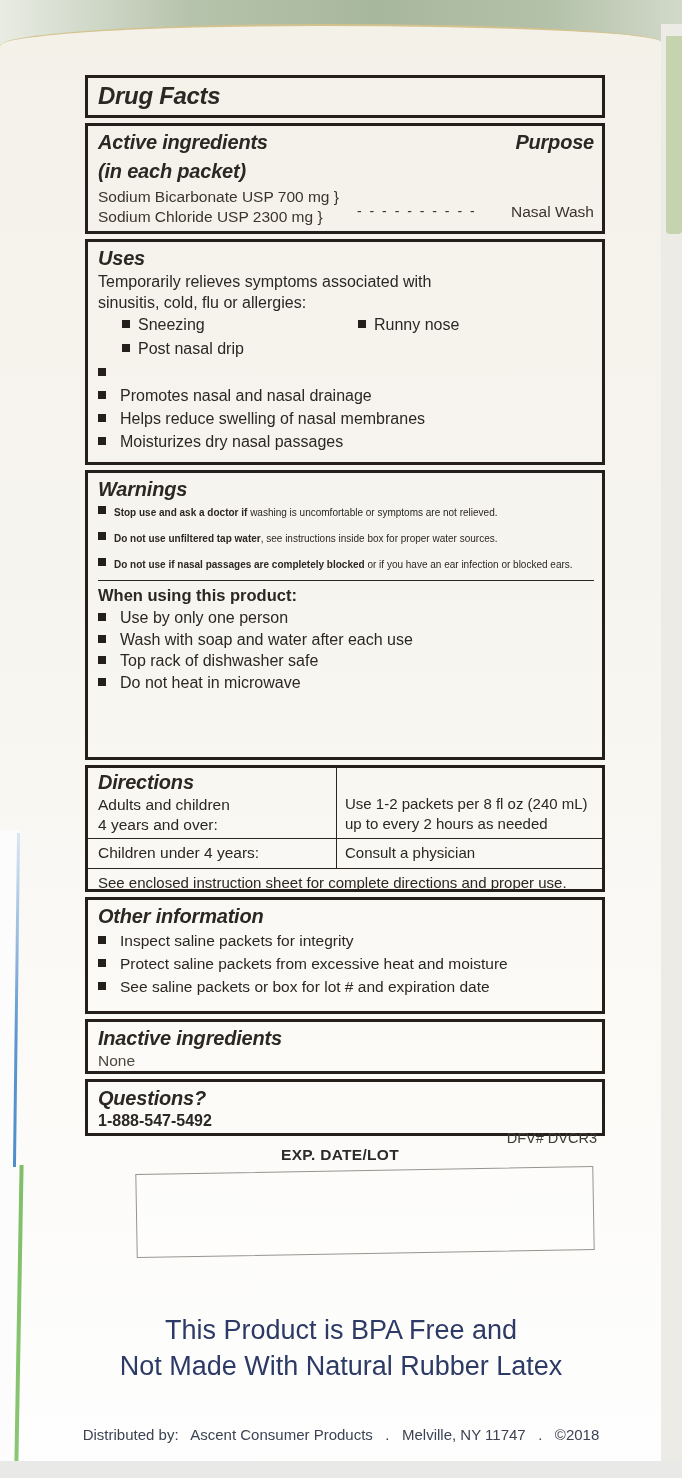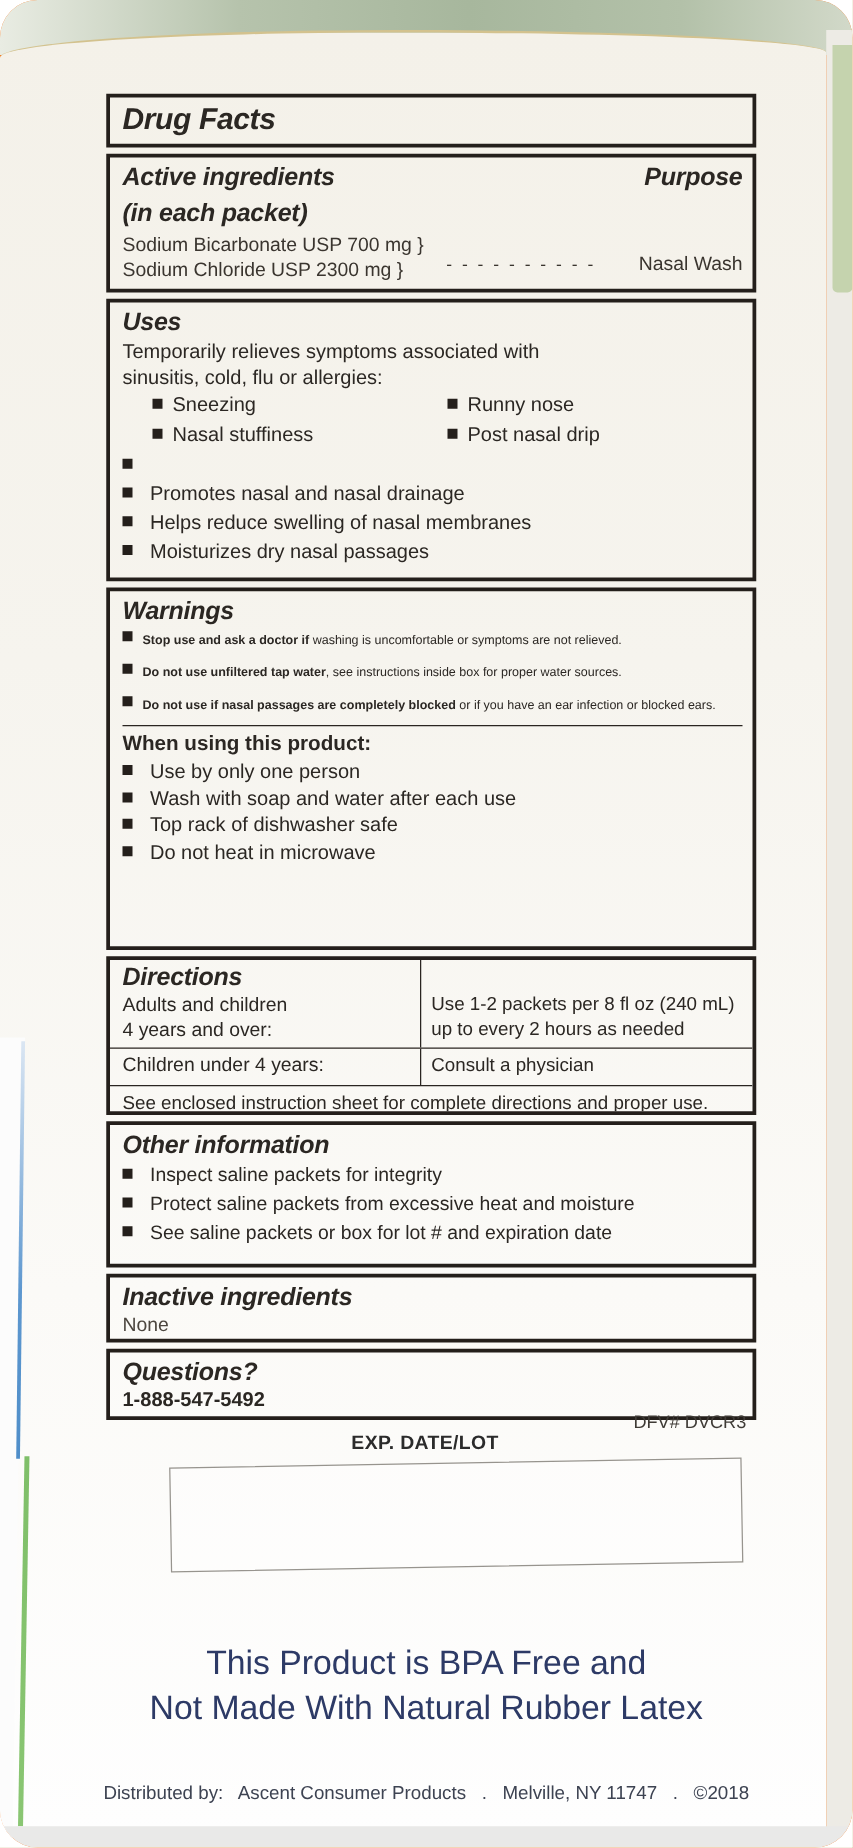--- a/index.html
+++ b/index.html
@@ -1,18 +1,18 @@
 <!DOCTYPE html>
 <html><head>
 <meta charset="utf-8">
 <style>
   html,body{margin:0;padding:0;background:#ffffff;}
   .photo{
     position:relative;width:682px;height:1478px;overflow:hidden;
-    font-family:"Liberation Sans",sans-serif;color:#2b2723;background:#f97316;border-radius:30px;
+    font-family:"Liberation Sans",sans-serif;color:#2b2723;background:#bef264;
   }
   
   .top-band{position:absolute;left:0;top:0;width:682px;height:44px;
     background:linear-gradient(90deg,#e9ece3 0%,#b6c3ac 28%,#a7b79d 55%,#b3c1a9 80%,#d2d9c9 100%);}
   
   .panel{position:absolute;left:0;top:24px;width:661px;height:1438px;
     background:linear-gradient(180deg,#f4f1e9 0%,#f6f4ee 35%,#fbfaf7 70%,#fefefe 100%);
     border-top:2px solid #d3c28e;border-radius:48% 52% 0 0 / 22px 18px;}
   .right-strip{position:absolute;left:661px;top:24px;width:21px;height:1438px;background:#edebe5;}
   .right-green{position:absolute;left:666px;top:36px;width:16px;height:198px;background:#c5d3ae;border-radius:0 0 4px 4px;}
@@ -108,21 +108,20 @@
       </div>
     </div>
 
     <div class="dfbox box-uses">
       <div class="h-sec">Uses</div>
       <div class="body-txt">Temporarily relieves symptoms associated with</div>
       <div class="body-txt">sinusitis, cold, flu or allergies:</div>
       <div class="sym-grid">
         <div class="sym"><span class="sq"></span><span>Sneezing</span></div>
         <div class="sym"><span class="sq"></span><span>Runny nose</span></div>
-        <div class="sym"><span class="sq"></span><span>Nasal stuffiness</span></div>
         <div class="sym"><span class="sq"></span><span>Post nasal drip</span></div>
       </div>
       <div class="bullet"><span class="sq"></span></div>
       <div class="bullet"><span class="sq"></span><span style="margin-left:6px;">Promotes nasal and nasal drainage</span></div>
       <div class="bullet"><span class="sq"></span><span style="margin-left:6px;">Helps reduce swelling of nasal membranes</span></div>
       <div class="bullet"><span class="sq"></span><span style="margin-left:6px;">Moisturizes dry nasal passages</span></div>
     </div>
 
     <div class="dfbox box-warnings">
       <div class="h-sec">Warnings</div>

